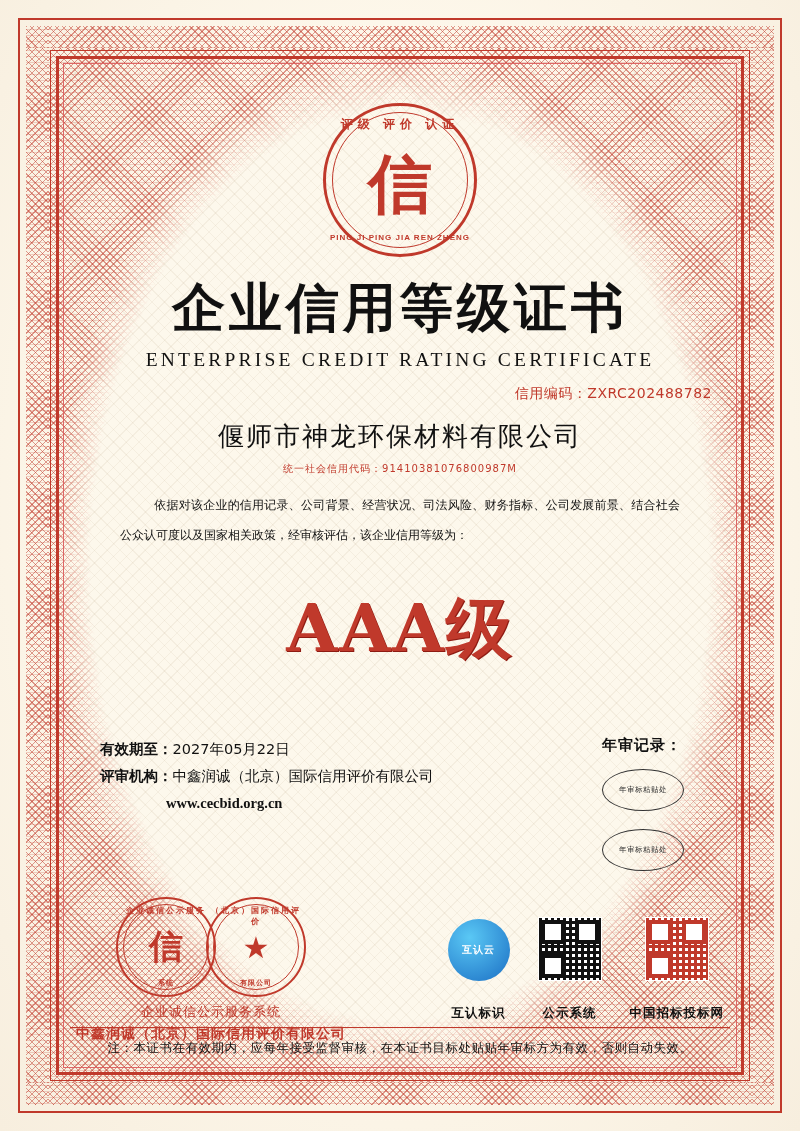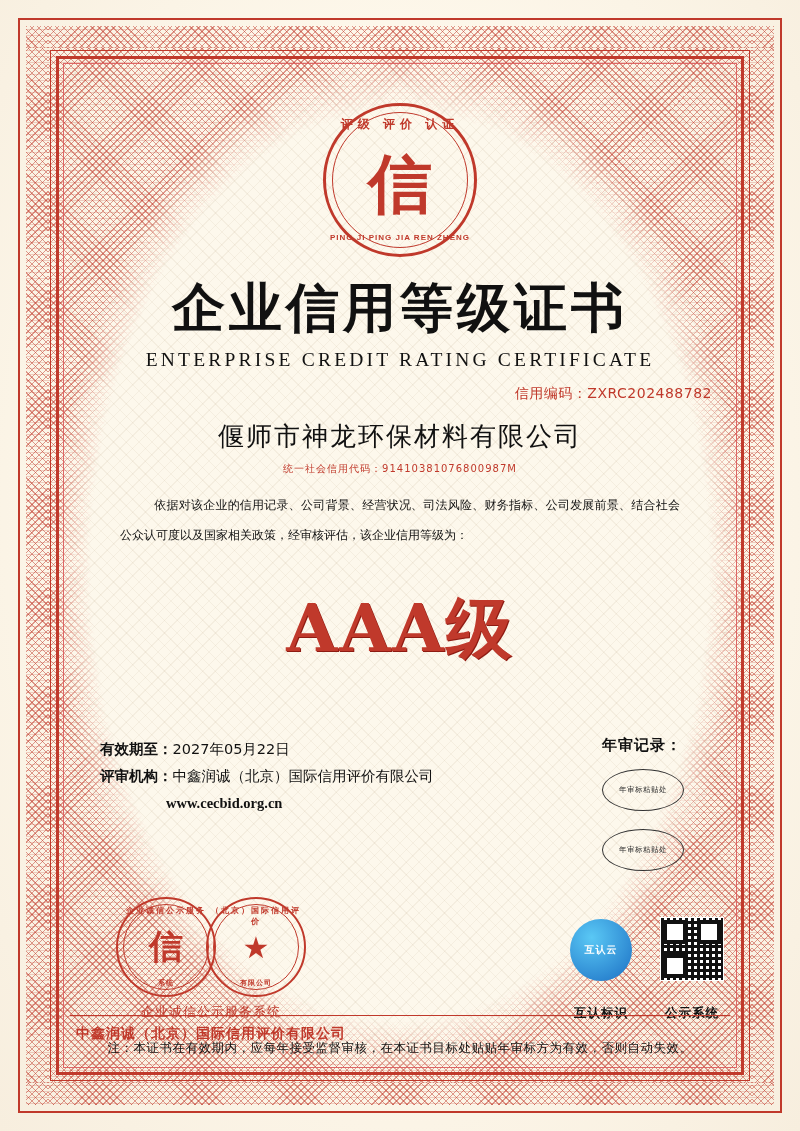--- a/index.html
+++ b/index.html
@@ -240,21 +240,21 @@
     margin-top:24px;font-size:12.5px;font-weight:bold;color:#111;
     font-family:"DejaVu Sans", sans-serif;letter-spacing:1px;
   }
   .badges{display:flex;gap:28px;align-items:flex-end;padding-bottom:2px;}
 
   
   .footer-note{
     position:absolute;left:0;right:0;bottom:4px;
     text-align:center;font-size:12.5px;color:#111;letter-spacing:.5px;
     font-family:"DejaVu Sans", sans-serif;
-    border-top:1px solid #c0392b;padding-top:24px;
+    border-top:1px solid #c0392b;padding-top:12px;
   }
 </style>
 </head>
 <body>
 
 <div class="page">
   <div class="border-outer"></div>
   <div class="border-guilloche"></div>
   <div class="border-inner1"></div>
   <div class="border-inner2"></div>
@@ -329,19 +329,25 @@
         <div class="badge-col">
           <div class="logo-circle">互认云</div>
           <div class="badge-label">互认标识</div>
         </div>
         <div class="badge-col">
           <div class="qr">
               <div class="bl"></div>
             </div>
           <div class="badge-label">公示系统</div>
         </div>
+        <div class="badge-col">
+          <div class="qr red">
+              <div class="bl"></div>
+            </div>
+          <div class="badge-label">中国招标投标网</div>
+        </div>
       </div>
 
     </div>
 
     <div class="footer-note">注：本证书在有效期内，应每年接受监督审核，在本证书目标处贴贴年审标方为有效，否则自动失效。</div>
   </div>
 </div>
 
 </body></html>

